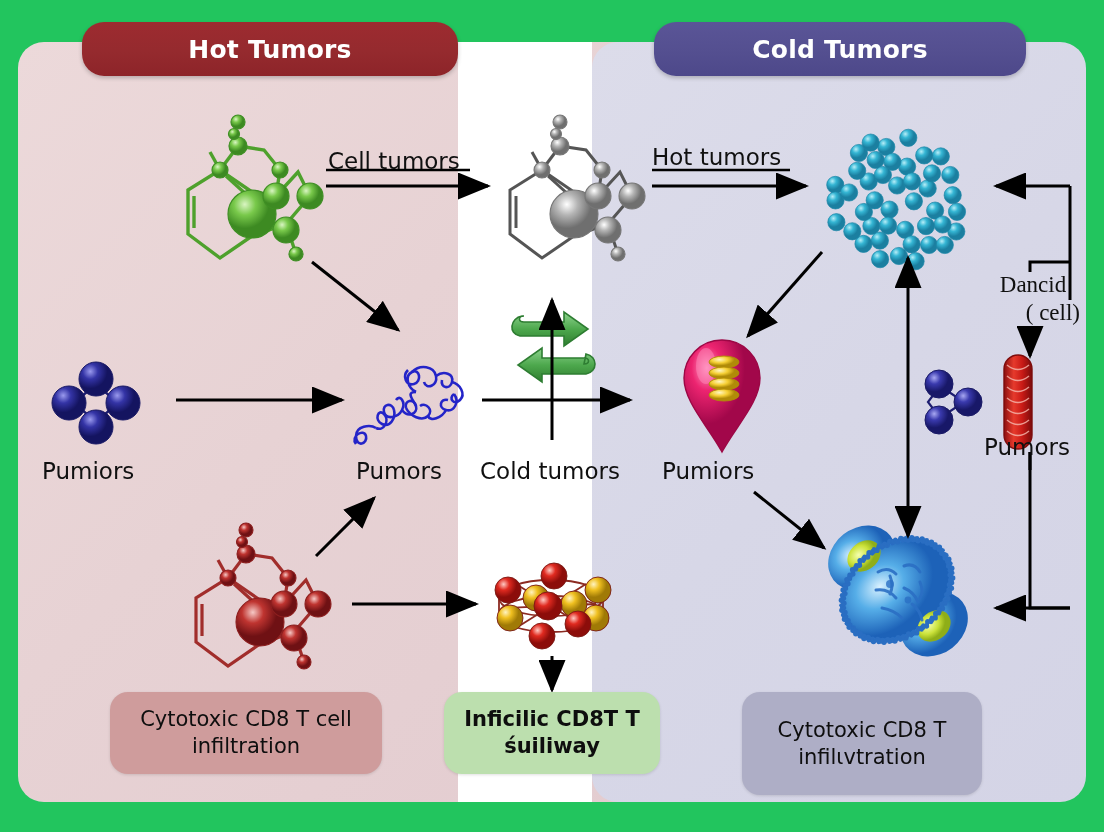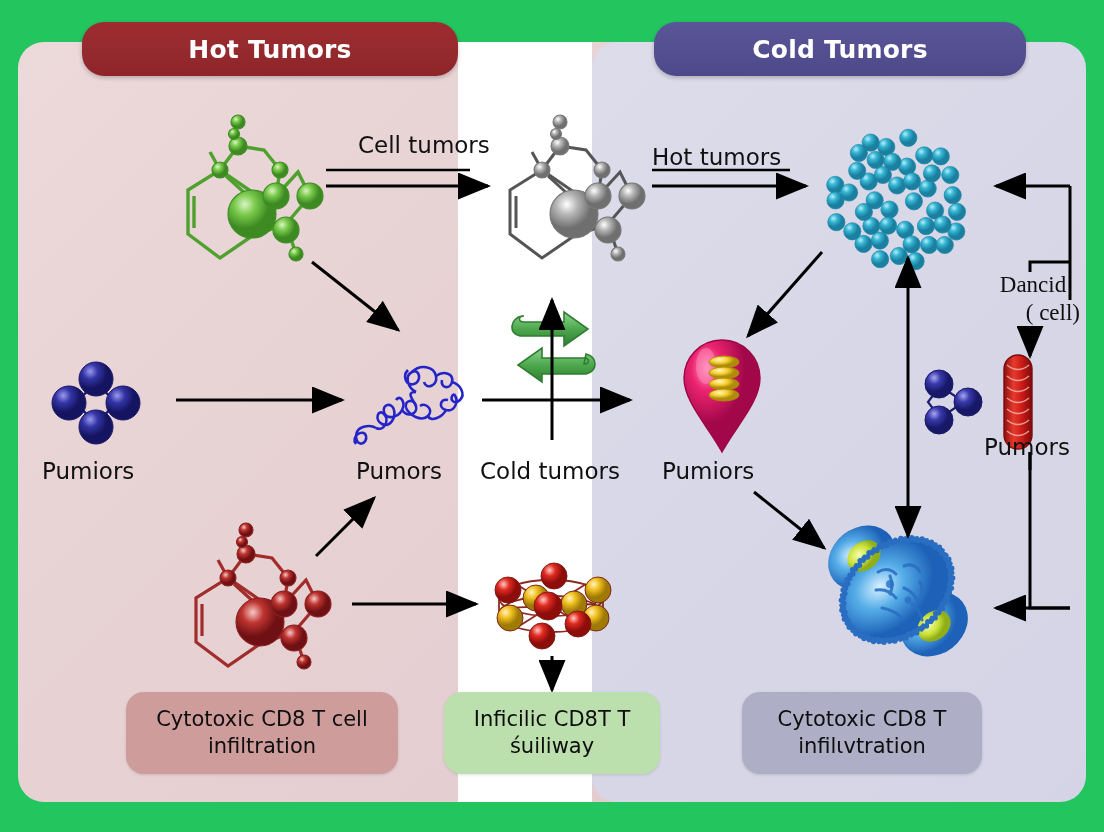--- a/index.html
+++ b/index.html
@@ -23,23 +23,23 @@
     background:linear-gradient(180deg,#9d2b30 0%,#952a2e 55%,#8d2429 100%);
     box-shadow:0 2px 4px rgba(0,0,0,.22);}
   #hdr-cold{left:654px;top:22px;width:372px;height:54px;font-size:25px;
     background:linear-gradient(180deg,#5a5597 0%,#544f90 55%,#4d488a 100%);
     box-shadow:0 2px 4px rgba(0,0,0,.22);}
 
   
   .bottom-box{position:absolute;border-radius:18px;display:flex;align-items:center;
     justify-content:center;text-align:center;color:#0e0e0e;font-size:21px;line-height:1.28;
     box-shadow:0 1px 3px rgba(0,0,0,.12);padding:6px 10px;box-sizing:border-box;}
-  #box-hot{left:110px;top:692px;width:272px;height:82px;background:#cf9c9c;margin-left:16px;}
-  #box-mid{left:444px;top:692px;width:216px;height:82px;background:#bcdfae;}
-  #box-cold{left:742px;top:692px;width:240px;height:82px;background:#aeaec6;}
+  #box-hot{left:110px;top:692px;width:272px;height:82px;background:#cf9c9c;}
+  #box-mid{left:444px;top:692px;width:216px;height:82px;background:#bcdfae;font-weight:bold;}
+  #box-cold{left:742px;top:692px;width:240px;height:103px;background:#aeaec6;}
 
   
   .lbl{position:absolute;color:#101010;font-size:23px;white-space:pre;}
   .lbl.c{text-align:center;font-family:Liberation Serif, serif;}
 
   
   #arrows{position:absolute;left:0;top:0;width:1104px;height:832px;pointer-events:none;}
 
   
   .gfx{position:absolute;}
@@ -657,21 +657,21 @@
       <path d="M908,300 L908,480"></path>
 
       <path d="M1070,262 L1030,262 L1030,272"></path>
 
       <path d="M326,170 L470,170" stroke-width="2.6"></path>
 
       <path d="M652,170 L790,170" stroke-width="2.6"></path>
     </g>
   </svg>
 
-  <div class="lbl" style="left:328px;top:132px;margin-left:30px;">Cell tumors</div>
+  <div class="lbl" style="left:328px;top:148px;">Cell tumors</div>
   <div class="lbl" style="left:652px;top:144px;">Hot tumors</div>
 
   <div class="lbl" style="left:42px;top:458px;">Pumiors</div>
   <div class="lbl" style="left:356px;top:458px;">Pumors</div>
   <div class="lbl" style="left:480px;top:458px;">Cold tumors</div>
   <div class="lbl" style="left:662px;top:458px;">Pumiors</div>
   <div class="lbl" style="left:984px;top:434px;">Pumors</div>
 
   <div class="lbl c" style="left:986px;top:272px;width:94px;text-align:center;">Dancid</div>
   <div class="lbl c" style="left:986px;top:300px;width:94px;text-align:right;">( cell)</div>

